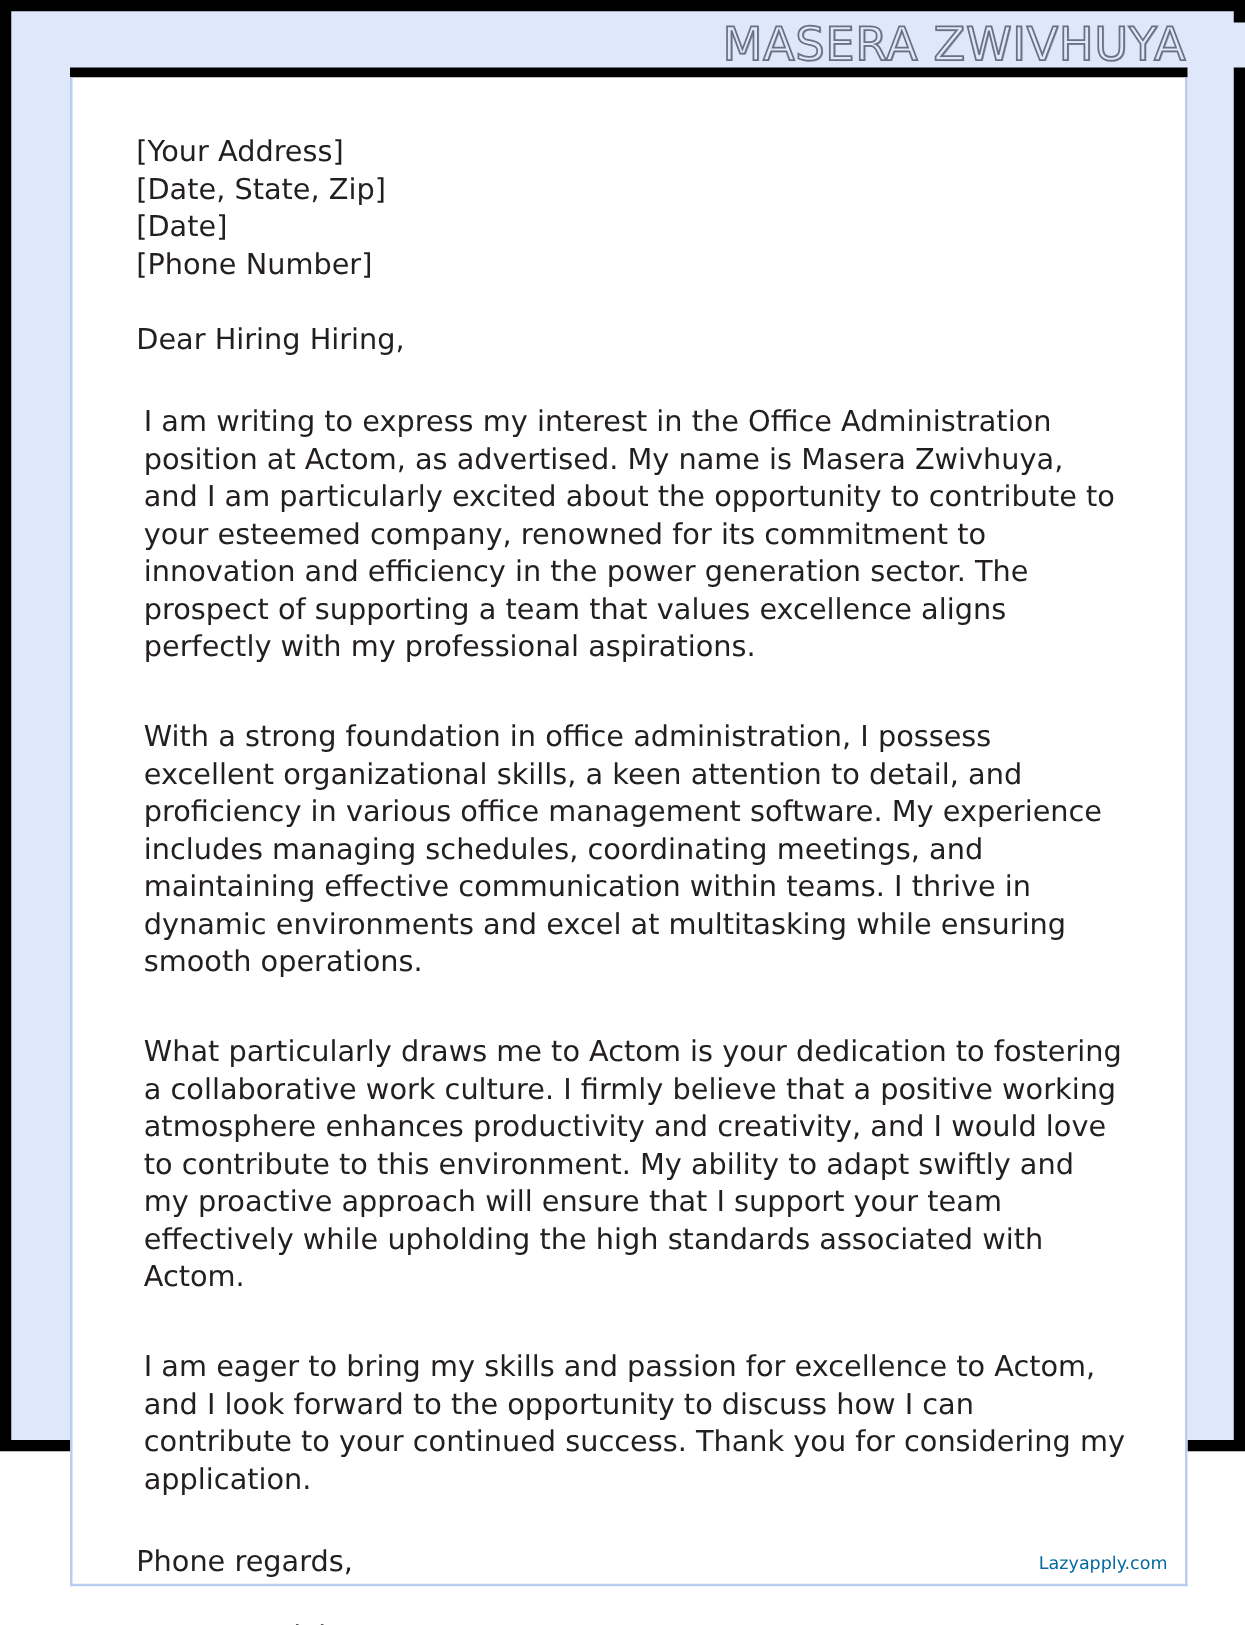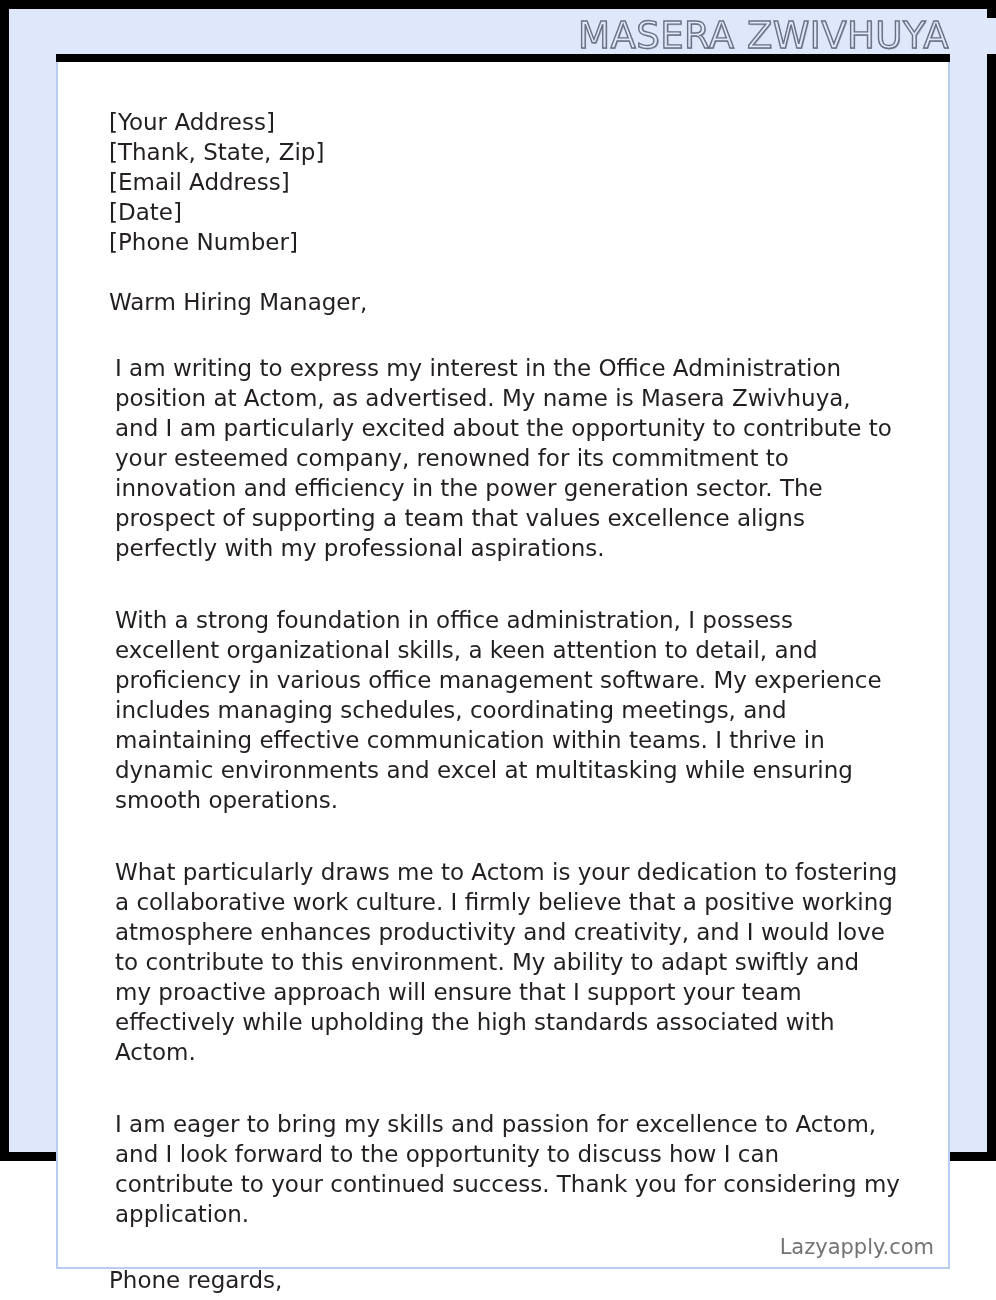--- a/index.html
+++ b/index.html
@@ -116,51 +116,50 @@
   .signature-date {
     white-space: nowrap;
     color: #6d28d9;
   }
 
   
   .footer-watermark {
     position: absolute;
     right: 14px;
     bottom: 8px;
-    font-size: 21px;
-    color: #737373;
+    font-size: 14px;
+    color: #0369a1;
     white-space: nowrap;
   }
 </style>
 </head>
 <body>
 
 <div class="document-frame">
 
   <div class="letterhead">
     <div class="letterhead-name">MASERA ZWIVHUYA</div>
   </div>
 
   <div class="header-rule"></div>
 
   <div class="page-sheet">
 
     <div class="letter-body">
 
       <div class="sender-block">
         <span class="sender-line">[Your Address]</span>
-        <span class="sender-line">[Thank, State, Zip]</span>
-        <span class="sender-line">[Email Address]</span>
+        <span class="sender-line">[Date, State, Zip]</span>
         <span class="sender-line">[Date]</span>
         <span class="sender-line">[Phone Number]</span>
       </div>
 
       <div class="blank-line"></div>
 
-      <div class="salutation">Warm Hiring Manager,</div>
+      <div class="salutation">Dear Hiring Hiring,</div>
 
       <div class="blank-line"></div>
 
       <p class="letter-paragraph">I am writing to express my interest in the Office Administration position at Actom, as advertised. My name is Masera Zwivhuya, and I am particularly excited about the opportunity to contribute to your esteemed company, renowned for its commitment to innovation and efficiency in the power generation sector. The prospect of supporting a team that values excellence aligns perfectly with my professional aspirations.</p>
 
       <div class="blank-line"></div>
 
       <p class="letter-paragraph">With a strong foundation in office administration, I possess excellent organizational skills, a keen attention to detail, and proficiency in various office management software. My experience includes managing schedules, coordinating meetings, and maintaining effective communication within teams. I thrive in dynamic environments and excel at multitasking while ensuring smooth operations.</p>
 
       <div class="blank-line"></div>

